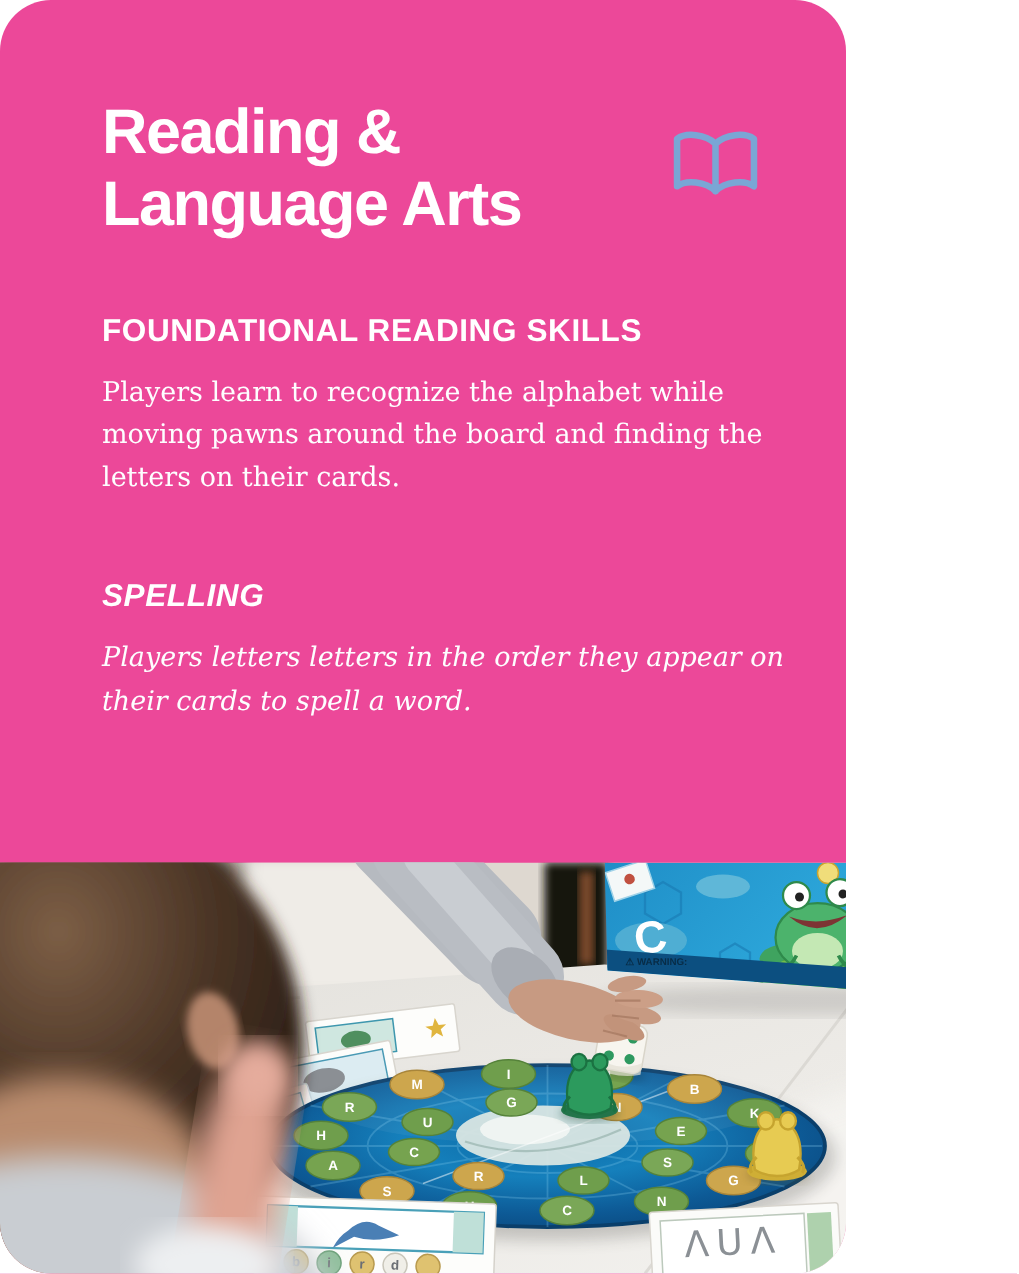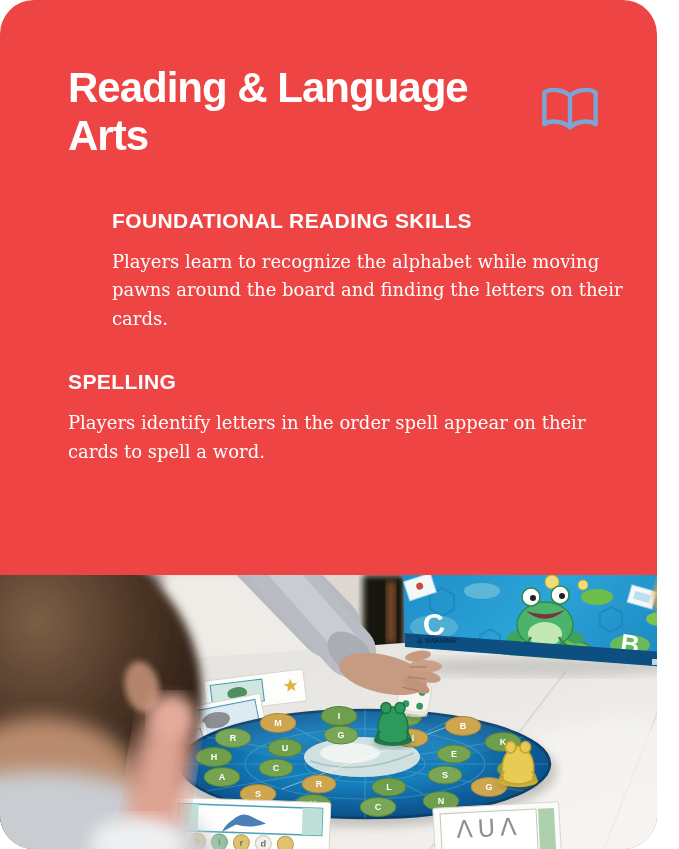--- a/index.html
+++ b/index.html
@@ -1,32 +1,32 @@
 <!DOCTYPE html>
 <html><head>
 <meta charset="utf-8">
 <style>
   html,body{margin:0;padding:0;background:#ffffff;}
   body{width:679px;height:849px;font-family:"Liberation Sans",sans-serif;}
   .card{
-    position:relative;width:657px;height:849px;
-    background:#ef4444;border-radius:34px;overflow:hidden;
+    position:relative;width:564px;height:849px;
+    background:#ec4899;border-radius:34px;overflow:hidden;
   }
   .content{position:relative;padding:0 20px 0 68px;}
   .title-row{display:flex;align-items:center;justify-content:space-between;padding-top:64px;}
   .title{
     font-weight:800;font-size:42px;line-height:1.15;color:#ffffff;
     letter-spacing:-1px;font-family:"Liberation Sans",sans-serif;
   }
   .book-icon{margin-right:36px;flex:0 0 auto;}
   .section-heading{
     font-weight:700;font-size:21px;color:#ffffff;letter-spacing:.4px;
   }
-  .s1{margin-top:48px;margin-left:44px;}
-  .s2{margin-top:36px;}
+  .s1{margin-top:48px;}
+  .s2{margin-top:52px;font-style:italic;}
   .section-body{
     font-family:"DejaVu Serif","Liberation Serif",serif;
     font-size:18px;line-height:1.6;color:#fdfeff;max-width:586px;margin-top:15px;
   }
   .photo{position:absolute;left:0;bottom:0;width:679px;height:274px;}
   .photo svg{display:block;}
 
   
   .pad-letter{font:bold 9px "Liberation Sans",sans-serif;fill:#ffffff;text-anchor:middle;dominant-baseline:central;}
   .box-letter{font:bold 30px "Liberation Sans",sans-serif;fill:#ffffff;text-anchor:middle;}
@@ -50,21 +50,21 @@
       </span>
     </div>
 
     <div class="section s1">
       <div class="section-heading">FOUNDATIONAL READING SKILLS</div>
       <div class="section-body">Players learn to recognize the alphabet while moving pawns around the board and finding the letters on their cards.</div>
     </div>
 
     <div class="section s2">
       <div class="section-heading">SPELLING</div>
-      <div class="section-body">Players identify letters in the order spell appear on their cards to spell a word.</div>
+      <div class="section-body">Players letters letters in the order they appear on their cards to spell a word.</div>
     </div>
   </div>
 
   <div class="photo">
     <svg width="679" height="274" viewBox="0 0 679 274" role="img" aria-label="Two children at a white table play a frog-themed alphabet game: a round pond board with lettered lily pads, green and yellow frog pawns, a die showing four pips, picture cards, and the game box standing behind.">
       <defs>
         <filter id="b3">
             <feGaussianBlur stdDeviation="3"></feGaussianBlur>
           </filter>
         <filter id="b5">

